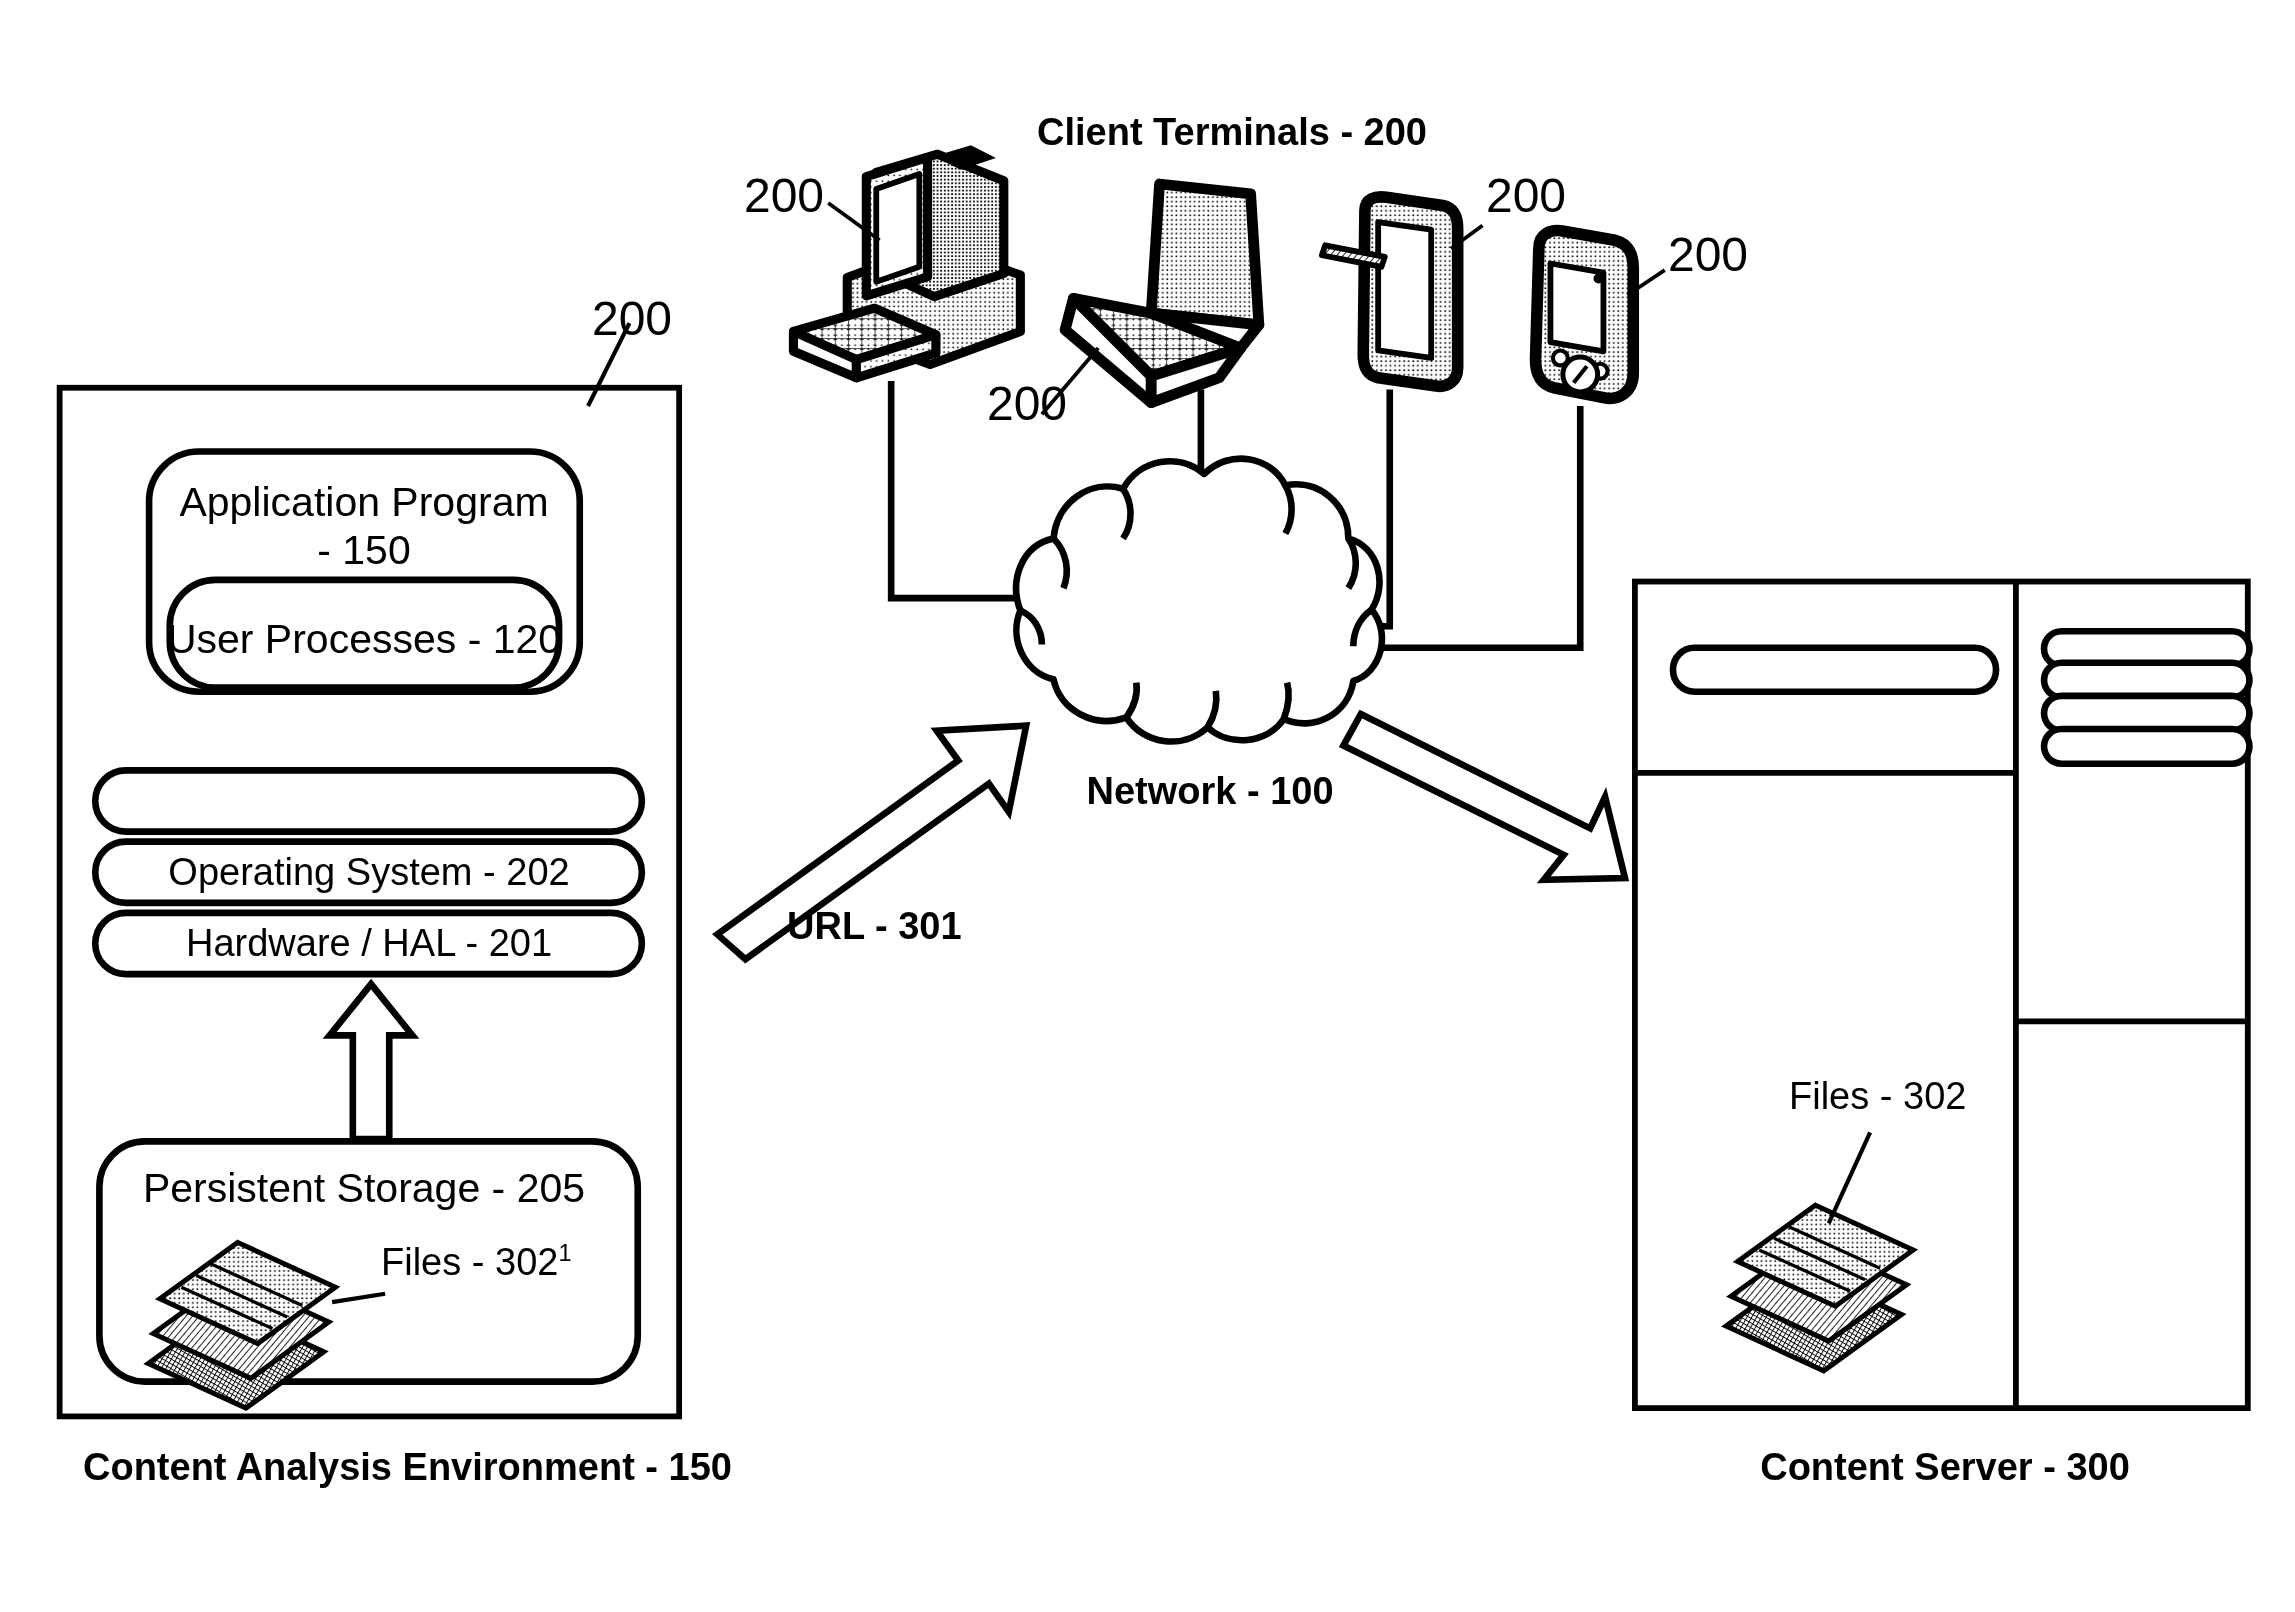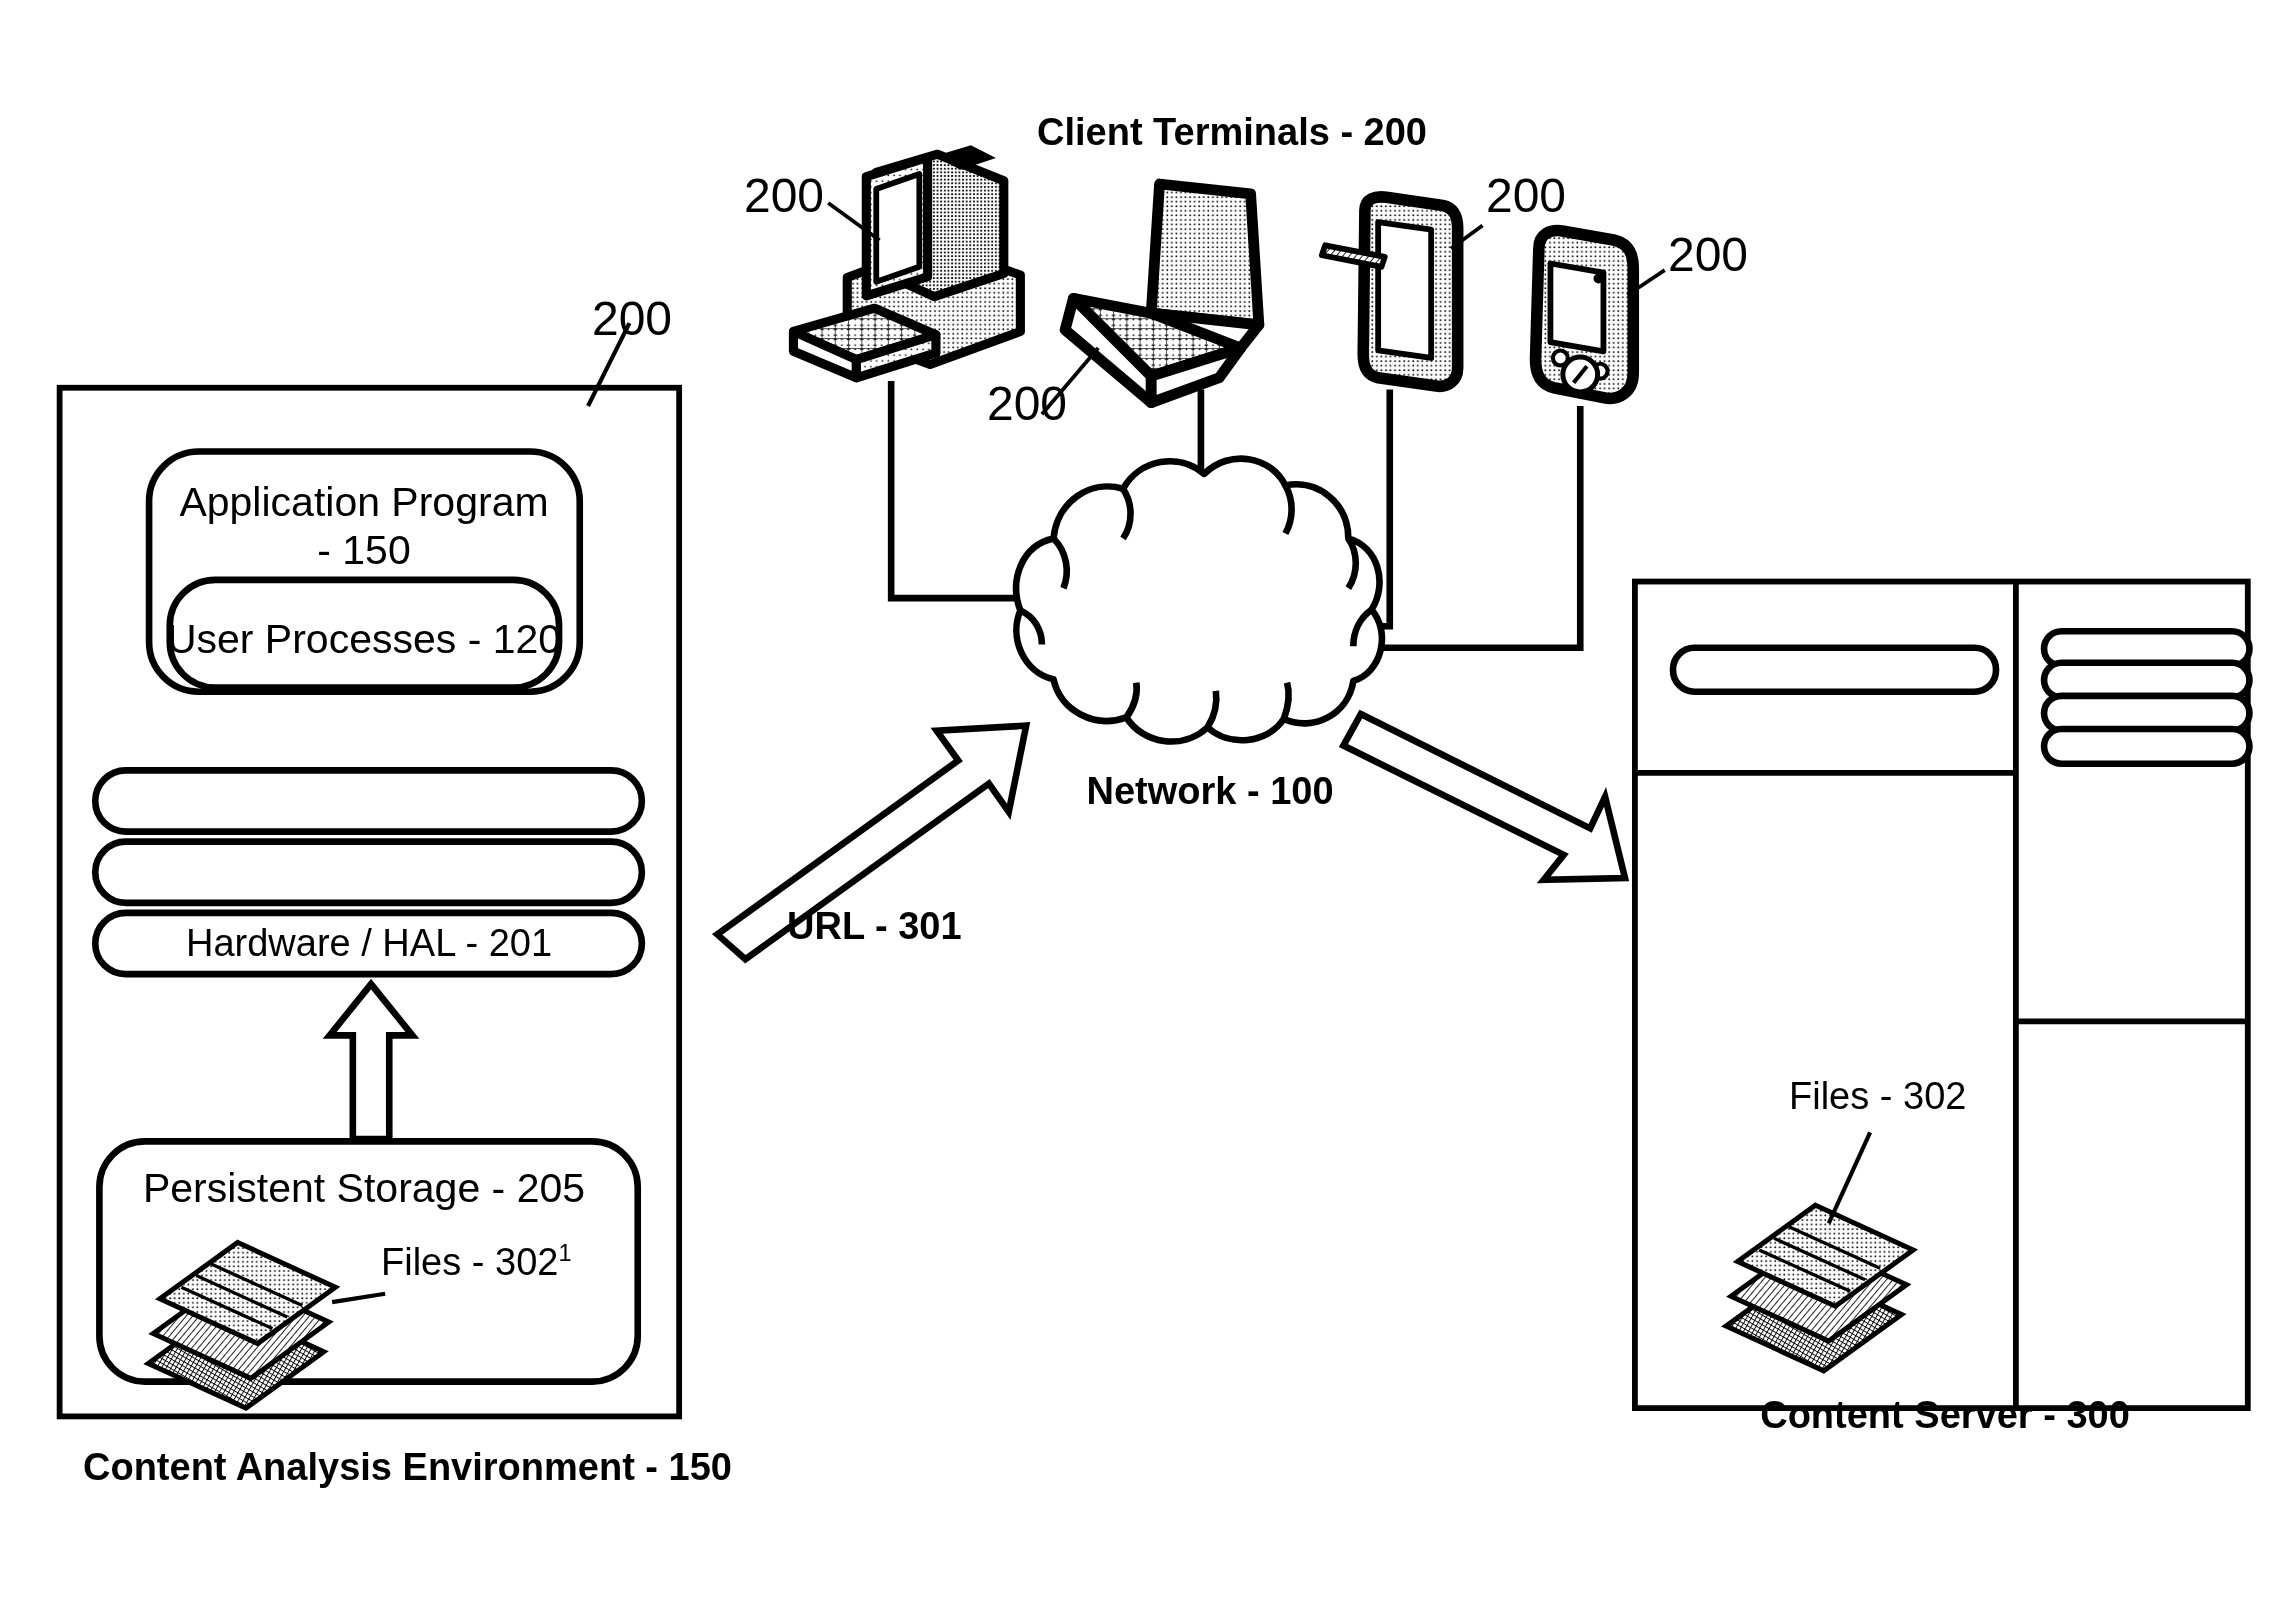--- a/index.html
+++ b/index.html
@@ -318,20 +318,21 @@
 
   </svg>
 
   <div class="txt refnum ctr" style="left:632px; top:294px;">200</div>
 
   <div class="txt reg-lg ctr" style="left:364px; top:474px;">Application Program</div>
   <div class="txt reg-lg ctr" style="left:364px; top:522px;">- 150</div>
 
   <div class="txt reg-lg ctr" style="left:364px; top:611px;">User Processes - 120</div>
 
+  <div class="txt reg ctr" style="left:369px; top:853px;">Operating System - 202</div>
   <div class="txt reg ctr" style="left:369px; top:924px;">Hardware / HAL - 201</div>
 
   <div class="txt reg-lg ctr" style="left:364px; top:1160px;">Persistent Storage - 205</div>
 
   <div class="txt reg" style="left:381px; top:1243px;"><span>Files - 302</span><sup class="sup">1</sup></div>
 
   <div class="txt caption-lg" style="left:83px; top:1448px;">Content Analysis Environment - 150</div>
 
   <div class="txt caption-lg ctr" style="left:1232px; top:113px;">Client Terminals - 200</div>
 
@@ -339,16 +340,16 @@
   <div class="txt refnum ctr" style="left:1027px; top:379px;">200</div>
   <div class="txt refnum ctr" style="left:1526px; top:171px;">200</div>
   <div class="txt refnum ctr" style="left:1708px; top:230px;">200</div>
 
   <div class="txt caption-lg ctr" style="left:1210px; top:772px;">Network - 100</div>
 
   <div class="txt caption-lg" style="left:787px; top:907px;">URL - 301</div>
 
   <div class="txt reg" style="left:1789px; top:1077px;">Files - 302</div>
 
-  <div class="txt caption-lg ctr" style="left:1945px; top:1396px;">Content Server - 300</div>
+  <div class="txt caption-lg ctr" style="left:1945px; top:1448px;">Content Server - 300</div>
 
 </div>
 
 
 </body></html>

